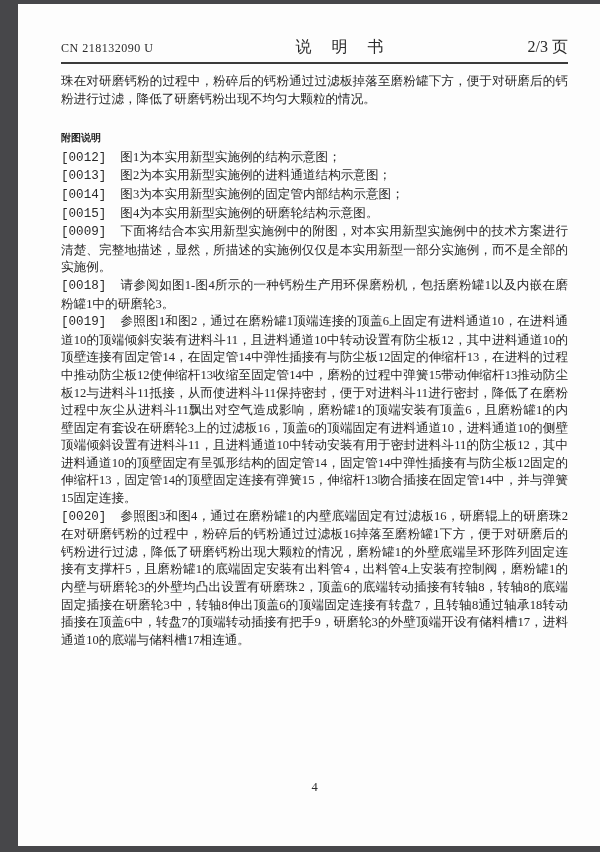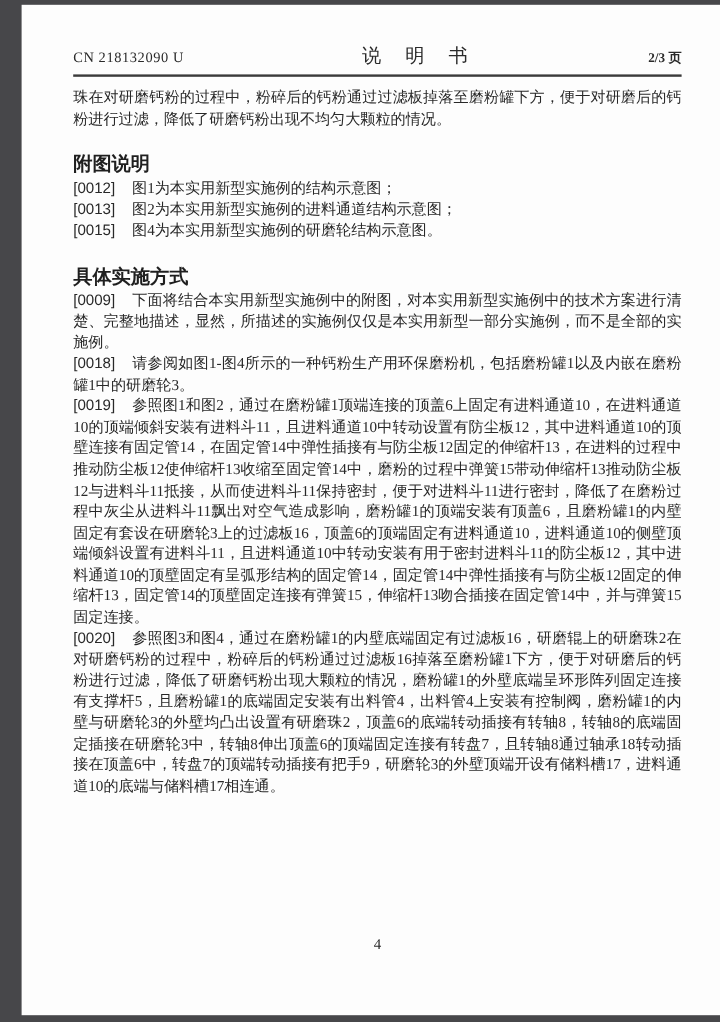--- a/index.html
+++ b/index.html
@@ -19,33 +19,33 @@
   }
   .header {
     display:flex; justify-content:space-between; align-items:baseline;
     margin:33px 43px 0 43px;
     padding-bottom:4px;
     border-bottom:2px solid #3b3b3b;
     color:#2a2a2a;
   }
   .doc-number { font-size:12px; letter-spacing:0.5px; }
   .doc-title  { font-size:16px; font-weight:normal; letter-spacing:2px; }
-  .page-indicator { font-size:11px;font-weight:bold; }
+  .page-indicator { font-size:16px; }
   .content {
     margin:9px 43px 0 43px;
     font-size:12.6px;
     line-height:17.6px;
     text-align:justify;
     color:#282828;
     word-break:break-all;
   }
   p.para { margin:0; }
-  .para-tag { display:inline-block; min-width:34px; margin-right:14px; font-family:Liberation Sans, sans-serif; }
+  .para-tag { display:inline-block; min-width:34px; margin-right:14px; font-family:Liberation Mono, monospace; }
   h3.section-heading {
-    font-size:16px; font-weight:bold; color:#1f1f1f;
+    font-size:10px; font-weight:bold; color:#1f1f1f;
     margin:21px 0 2px 0; line-height:17.6px; text-align:left;
   }
   .footer {
     position:absolute; top:776px; left:0; width:100%;
     text-align:center; font-size:12.5px; color:#2a2a2a;
   }
 </style>
 </head>
 <body>
 
@@ -58,23 +58,23 @@
   </div>
 
   <div class="content">
 
     <p class="para">珠在对研磨钙粉的过程中，粉碎后的钙粉通过过滤板掉落至磨粉罐下方，便于对研磨后的钙粉进行过滤，降低了研磨钙粉出现不均匀大颗粒的情况。</p>
 
     <h3 class="section-heading">附图说明</h3>
 
     <p class="para"><span class="para-tag">[0012]</span><span>图1为本实用新型实施例的结构示意图；</span></p>
     <p class="para"><span class="para-tag">[0013]</span><span>图2为本实用新型实施例的进料通道结构示意图；</span></p>
+    <p class="para"><span class="para-tag">[0014]</span><span>图3为本实用新型实施例的固定管内部结构示意图；</span></p>
     <p class="para"><span class="para-tag">[0015]</span><span>图4为本实用新型实施例的研磨轮结构示意图。</span></p>
 
-    <h3 class="section-heading">具体实施方式</h3>
 
     <p class="para"><span class="para-tag">[0009]</span><span>下面将结合本实用新型实施例中的附图，对本实用新型实施例中的技术方案进行清楚、完整地描述，显然，所描述的实施例仅仅是本实用新型一部分实施例，而不是全部的实施例。</span></p>
     <p class="para"><span class="para-tag">[0018]</span><span>请参阅如图1-图4所示的一种钙粉生产用环保磨粉机，包括磨粉罐1以及内嵌在磨粉罐1中的研磨轮3。</span></p>
     <p class="para"><span class="para-tag">[0019]</span><span>参照图1和图2，通过在磨粉罐1顶端连接的顶盖6上固定有进料通道10，在进料通道10的顶端倾斜安装有进料斗11，且进料通道10中转动设置有防尘板12，其中进料通道10的顶壁连接有固定管14，在固定管14中弹性插接有与防尘板12固定的伸缩杆13，在进料的过程中推动防尘板12使伸缩杆13收缩至固定管14中，磨粉的过程中弹簧15带动伸缩杆13推动防尘板12与进料斗11抵接，从而使进料斗11保持密封，便于对进料斗11进行密封，降低了在磨粉过程中灰尘从进料斗11飘出对空气造成影响，磨粉罐1的顶端安装有顶盖6，且磨粉罐1的内壁固定有套设在研磨轮3上的过滤板16，顶盖6的顶端固定有进料通道10，进料通道10的侧壁顶端倾斜设置有进料斗11，且进料通道10中转动安装有用于密封进料斗11的防尘板12，其中进料通道10的顶壁固定有呈弧形结构的固定管14，固定管14中弹性插接有与防尘板12固定的伸缩杆13，固定管14的顶壁固定连接有弹簧15，伸缩杆13吻合插接在固定管14中，并与弹簧15固定连接。</span></p>
     <p class="para"><span class="para-tag">[0020]</span><span>参照图3和图4，通过在磨粉罐1的内壁底端固定有过滤板16，研磨辊上的研磨珠2在对研磨钙粉的过程中，粉碎后的钙粉通过过滤板16掉落至磨粉罐1下方，便于对研磨后的钙粉进行过滤，降低了研磨钙粉出现大颗粒的情况，磨粉罐1的外壁底端呈环形阵列固定连接有支撑杆5，且磨粉罐1的底端固定安装有出料管4，出料管4上安装有控制阀，磨粉罐1的内壁与研磨轮3的外壁均凸出设置有研磨珠2，顶盖6的底端转动插接有转轴8，转轴8的底端固定插接在研磨轮3中，转轴8伸出顶盖6的顶端固定连接有转盘7，且转轴8通过轴承18转动插接在顶盖6中，转盘7的顶端转动插接有把手9，研磨轮3的外壁顶端开设有储料槽17，进料通道10的底端与储料槽17相连通。</span></p>
 
   </div>
 
   <div class="footer">
     <span>4</span>

